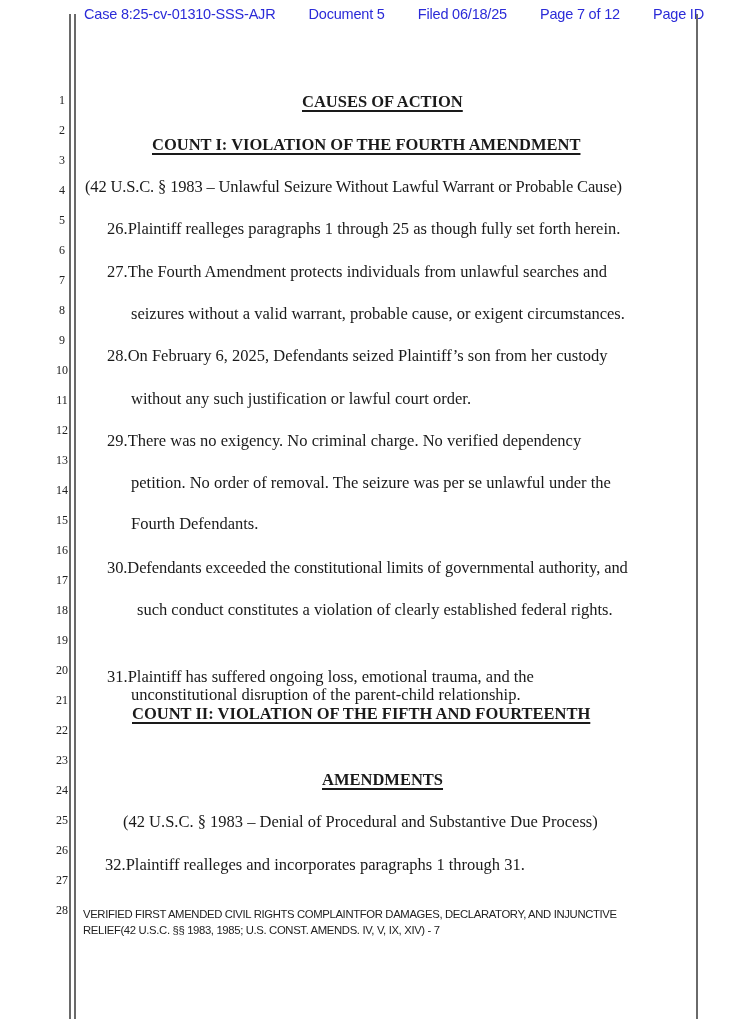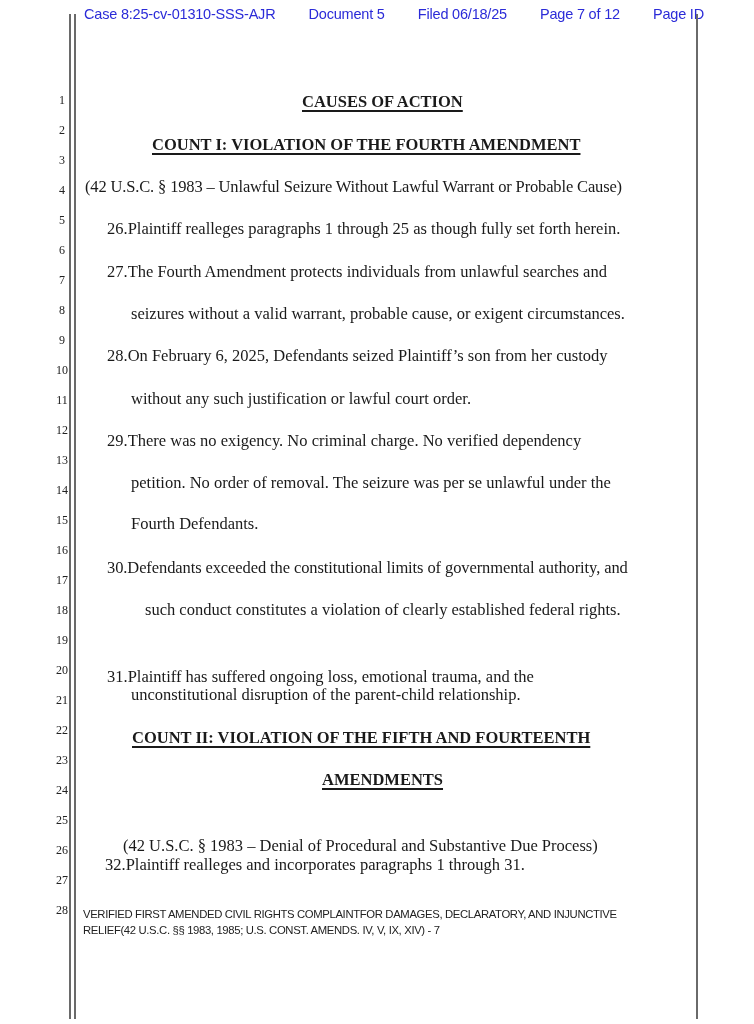--- a/index.html
+++ b/index.html
@@ -87,28 +87,28 @@
   <div class="t" style="top:304px; left:131px;">seizures without a valid warrant, probable cause, or exigent circumstances.</div>
 
   <div class="t" style="top:346px; left:107px;">28.On February 6, 2025, Defendants seized Plaintiff’s son from her custody</div>
   <div class="t" style="top:389px; left:131px;">without any such justification or lawful court order.</div>
 
   <div class="t" style="top:431px; left:107px;">29.There was no exigency. No criminal charge. No verified dependency</div>
   <div class="t" style="top:473px; left:131px;">petition. No order of removal. The seizure was per se unlawful under the</div>
   <div class="t" style="top:514px; left:131px;">Fourth Defendants.</div>
 
   <div class="t" style="top:558px; left:107px; letter-spacing:-0.1px;">30.Defendants exceeded the constitutional limits of governmental authority, and</div>
-  <div class="t" style="top:600px; left:145px;text-align:right;">such conduct constitutes a violation of clearly established federal rights.</div>
+  <div class="t" style="top:600px; left:137px;text-align:right;">such conduct constitutes a violation of clearly established federal rights.</div>
 
   <div class="t" style="top:643px; left:107px;margin-top:24px;">31.Plaintiff has suffered ongoing loss, emotional trauma, and the</div>
   <div class="t" style="top:685px; left:131px;">unconstitutional disruption of the parent-child relationship.</div>
 
-  <div class="t h" style="top:728px; left:132px;text-align:center;">COUNT II: VIOLATION OF THE FIFTH AND FOURTEENTH</div>
+  <div class="t h" style="top:704px; left:132px;text-align:center;">COUNT II: VIOLATION OF THE FIFTH AND FOURTEENTH</div>
   <div class="t h" style="top:770px; left:322px;">AMENDMENTS</div>
-  <div class="t" style="top:812px; left:123px;margin-top:24px;">(42 U.S.C. § 1983 – Denial of Procedural and Substantive Due Process)</div>
+  <div class="t" style="top:812px; left:123px;">(42 U.S.C. § 1983 – Denial of Procedural and Substantive Due Process)</div>
 
   <div class="t" style="top:855px; left:105px;">32.Plaintiff realleges and incorporates paragraphs 1 through 31.</div>
 </div>
 
 <div class="footer">
   <div>VERIFIED FIRST AMENDED CIVIL RIGHTS COMPLAINTFOR DAMAGES, DECLARATORY, AND INJUNCTIVE</div>
   <div>RELIEF(42 U.S.C. §§ 1983, 1985; U.S. CONST. AMENDS. IV, V, IX, XIV) - 7</div>
 </div>
 
 </body></html>

